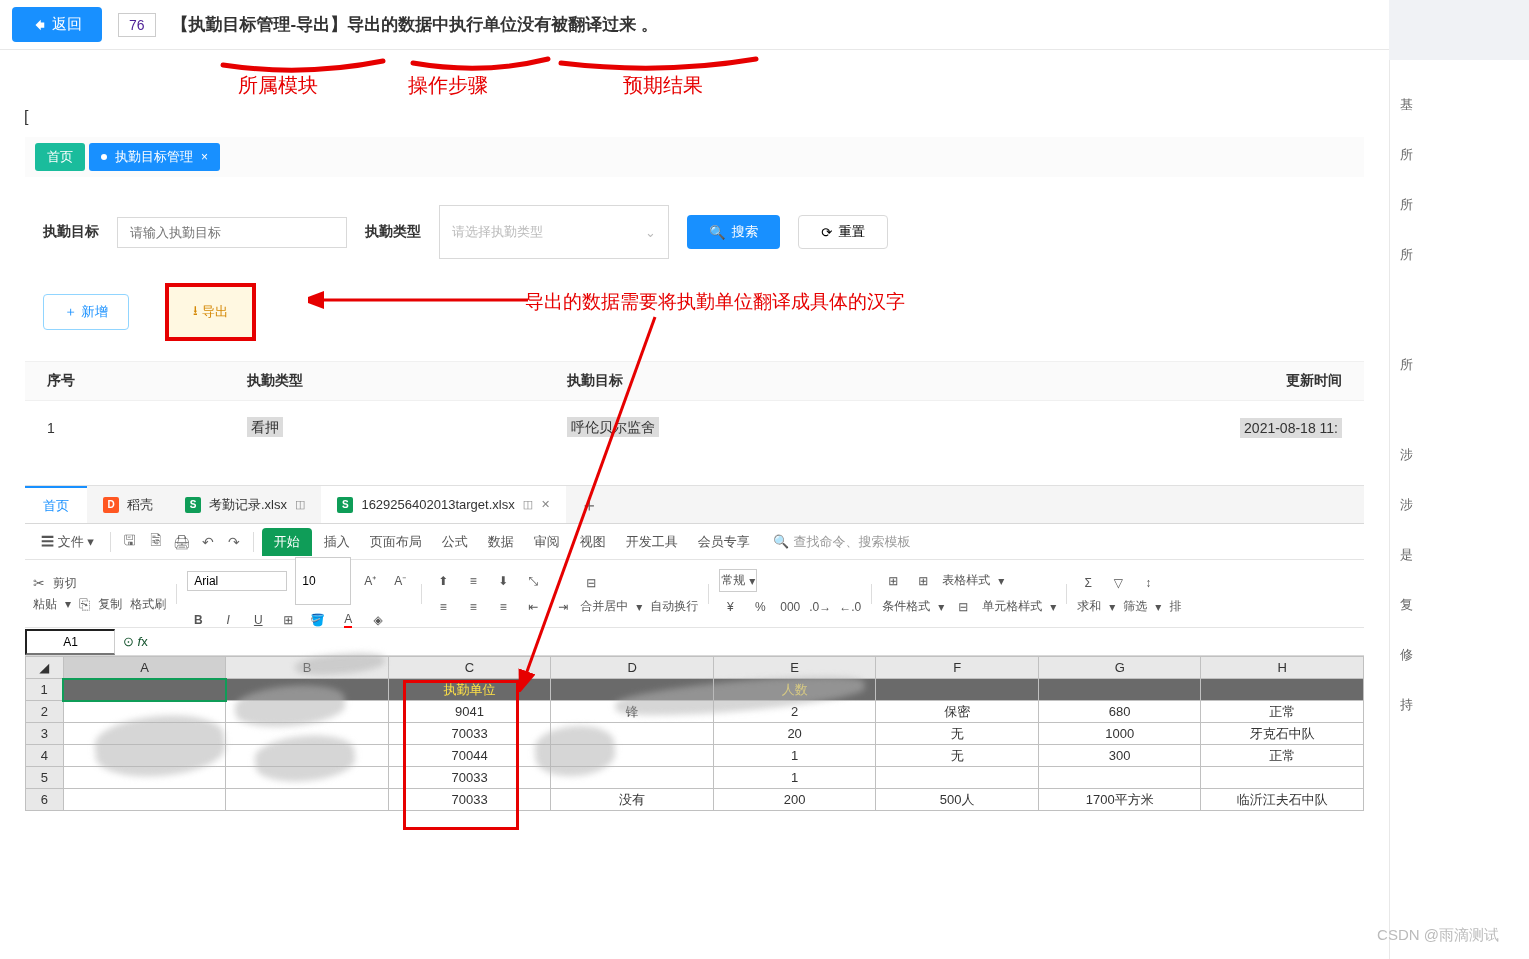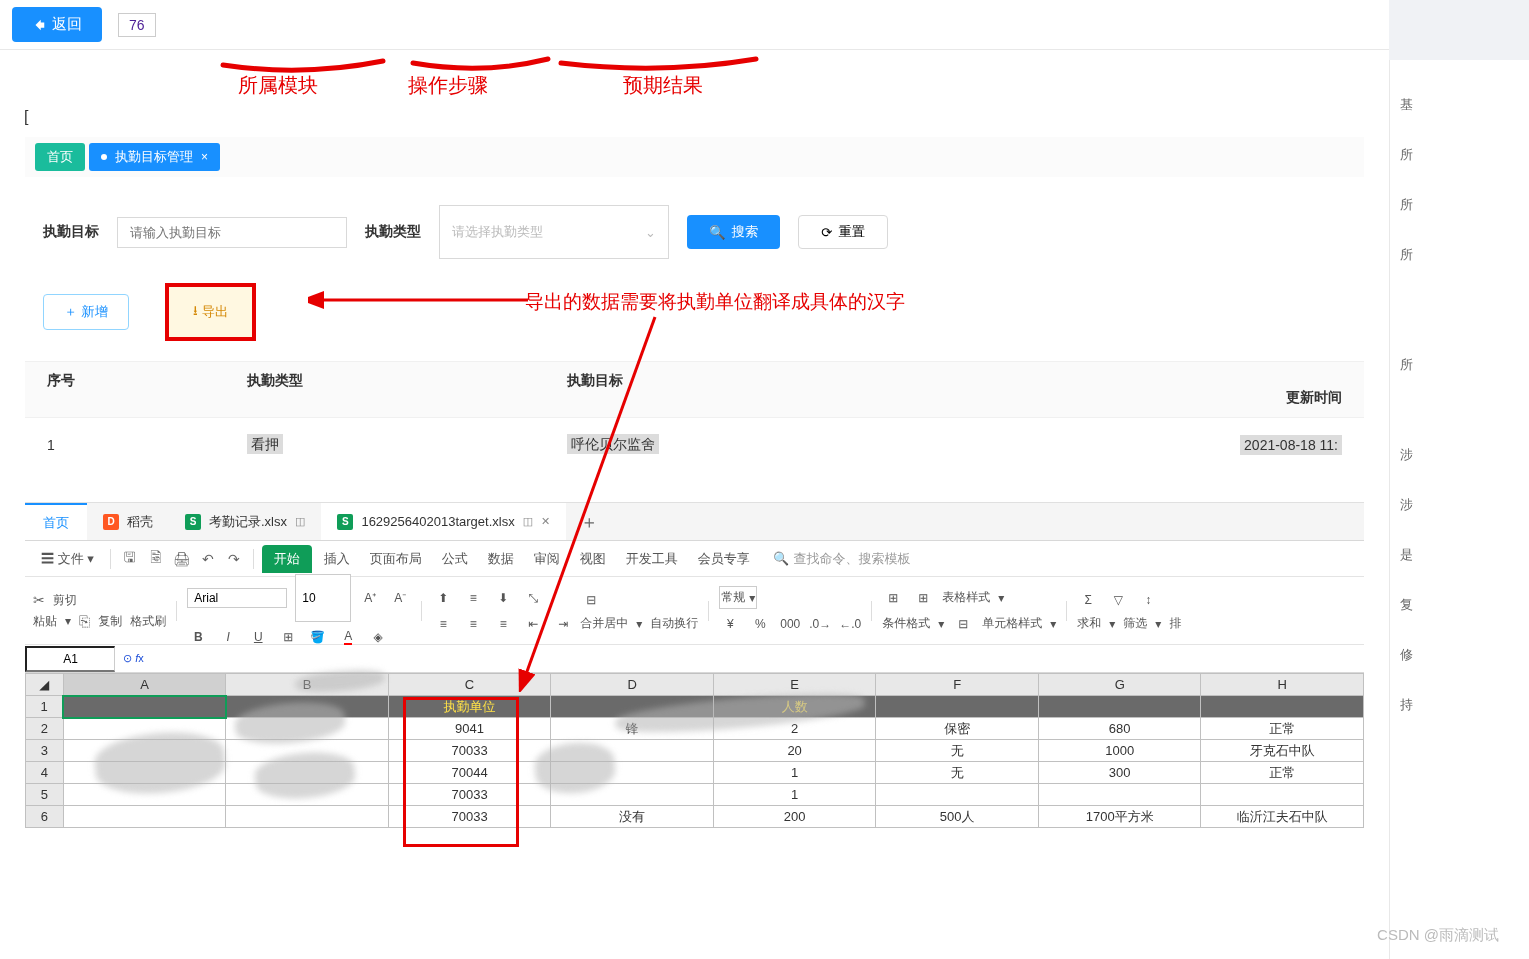--- a/index.html
+++ b/index.html
@@ -37,21 +37,21 @@
     .filter-input { border: 1px solid #d9d9d9; padding: 7px 12px; width: 230px; font-size: 13px; color: #bbb; background: #fff; }
     .filter-select { border: 1px solid #d9d9d9; padding: 17px 12px; width: 230px; font-size: 13px; color: #bbb; background: #fff; display: flex; justify-content: space-between; align-items: center; }
     .search-btn { background: #1890ff; color: #fff; border: none; padding: 8px 22px; border-radius: 4px; display: flex; align-items: center; gap: 6px; cursor: pointer; }
     .reset-btn { background: #fff; border: 1px solid #d9d9d9; padding: 7px 22px; border-radius: 4px; display: flex; align-items: center; gap: 6px; cursor: pointer; }
     
     .btn-row { padding: 10px 18px 20px 18px; display: flex; gap: 36px; align-items: center; }
     .add-btn { border: 1px solid #91d5ff; background: #fff; color: #1890ff; padding: 8px 20px; border-radius: 4px; display: flex; align-items: center; gap: 4px; cursor: pointer; }
     .export-btn { border: 4px solid #e60000; background: #fff8e1; color: #d48806; padding: 14px 24px; cursor: pointer; display: flex; align-items: center; gap: 4px; }
     
     .table-hdr { display: grid; grid-template-columns: 200px 320px 520px 1fr; padding: 10px 22px; background: #fafafa; font-weight: 600; border-top: 1px solid #f0f0f0; }
-    .table-hdr span:last-child { text-align: right; margin-top: 17px; }
+    .table-hdr span:last-child { text-align: right; }
     .table-row-d { display: grid; grid-template-columns: 200px 320px 520px 1fr; padding: 18px 22px; border-top: 1px solid #f0f0f0; align-items: center; }
     .table-row-d span:last-child { text-align: right; }
     .hl { background: #dcdcdc; padding: 2px 4px; }
     
     
     .overlay-text { position: absolute; color: #e60000; font-size: 19px; font-weight: 500; }
     .arrow-svg { position: absolute; }
     
     
     .wps { background:#fff; border-top:1px solid #e0e0e0; position:relative; margin-top:30px; }
@@ -75,21 +75,21 @@
     .rib-grp { display:flex; flex-direction:column; gap:4px; }
     .rib-row { display:flex; align-items:center; gap:8px; }
     .rib-ic { font-size:14px; color:#666; }
     .font-sel { border:1px solid #ccc; padding:2px 6px; width:100px; font-size:12px; }
     .size-sel { border:1px solid #ccc; padding:16px 6px; width:56px; font-size:12px; }
     .bbtn { width:22px; height:22px; display:flex; align-items:center; justify-content:center; cursor:pointer; }
     .rib-dd { border:1px solid #ccc; padding:2px 1px; display:flex; align-items:center; gap:4px; }
     
     .formula-row { display:flex; align-items:center; height:28px; border-bottom:1px solid #d8d8d8; }
     .cell-ref { width:90px; border-right:1px solid #ccc; padding:4px 10px; font-size:12px; text-align:center; }
-    .fx-area { flex:1; display:flex; align-items:flex-start; padding:0 8px; gap:10px; font-size:11px; color:#1d4ed8; }
+    .fx-area { flex:1; display:flex; align-items:flex-start; padding:0 8px; gap:10px; font-size:13px; color:#14532d; }
     
     .sheet { overflow:hidden; }
     .sheet table { border-collapse:collapse; width:100%; font-size:13px; }
     .sheet th { background:#e8e8e8; border:1px solid #c0c0c0; font-weight:400; height:22px; width:155px; }
     .sheet td { border:1px solid #c0c0c0; text-align:center; height:22px; background:#fff; }
     .sheet .rh { background:#e8e8e8; width:36px; text-align:center; }
     .sheet .corner { background:#e8e8e8; width:36px; }
     .sel-col th.sc { background:#d0d0d0; }
     .hdr-row td { background:#6a6a6a; color:#fde047; }
     .red-box { position:absolute; border:3px solid #e60000; pointer-events:none; }
@@ -103,20 +103,21 @@
 <div class="main-wrap">
 
   <div class="topbar">
     <button class="back-btn">
       <svg viewBox="0 0 16 16">
           <path d="M10 2 L4 8 L10 14 L10 11 L14 11 L14 5 L10 5 Z"></path>
         </svg>
       <span>返回</span>
     </button>
     <span class="id-badge">76</span>
+    <span class="topbar-title">【执勤目标管理-导出】导出的数据中执行单位没有被翻译过来 。</span>
   </div>
 
   <div class="anno-row">
     <svg class="underline-svg" style="left:218px" width="170" height="36">
         <path d="M5 20 Q85 32 165 16" stroke="#e60000" stroke-width="5" fill="none" stroke-linecap="round"></path>
       </svg>
     <svg class="underline-svg" style="left:408px" width="150" height="36">
         <path d="M5 18 Q75 30 140 14" stroke="#e60000" stroke-width="5" fill="none" stroke-linecap="round"></path>
       </svg>
     <svg class="underline-svg" style="left:556px" width="210" height="36">

